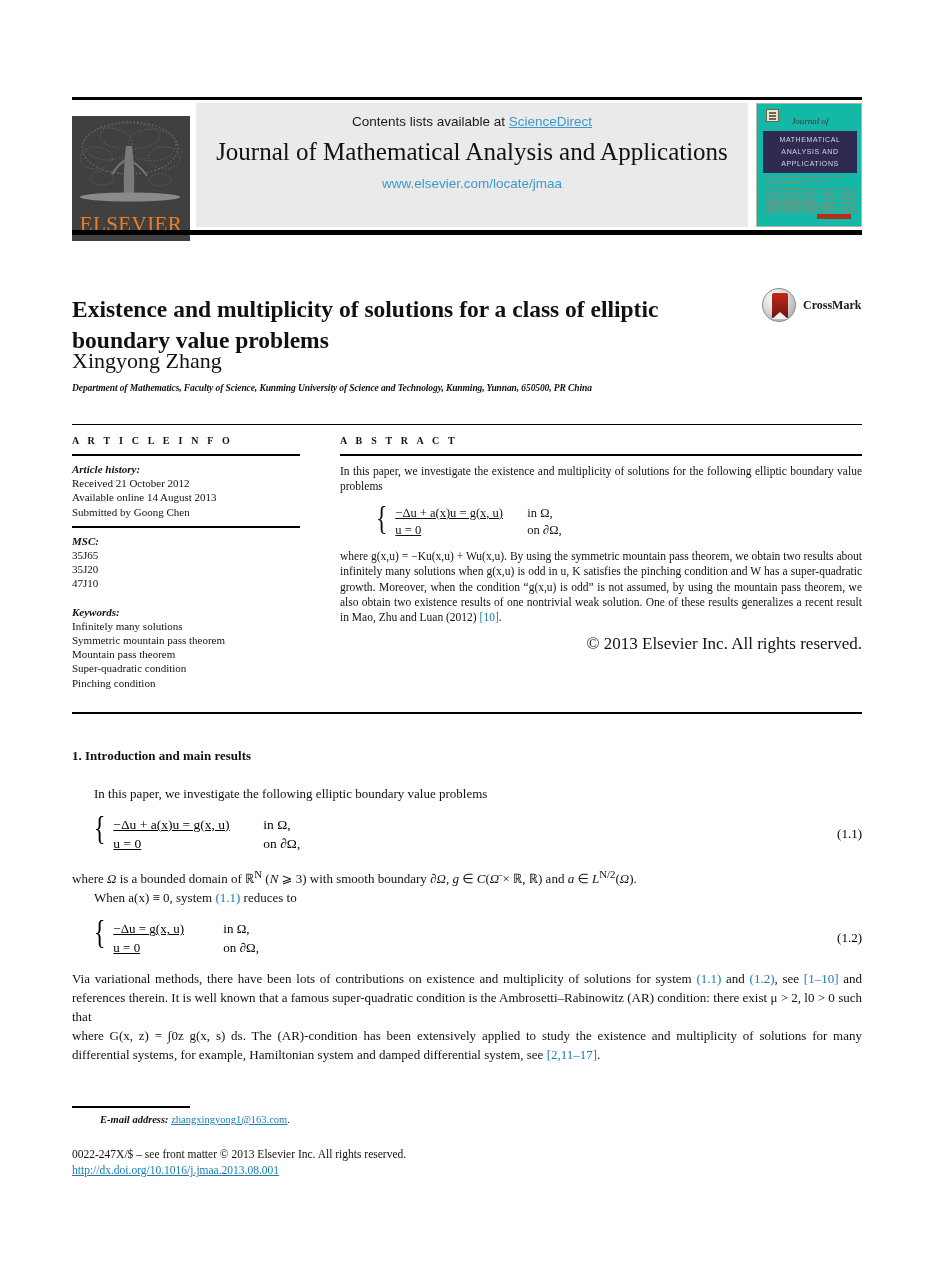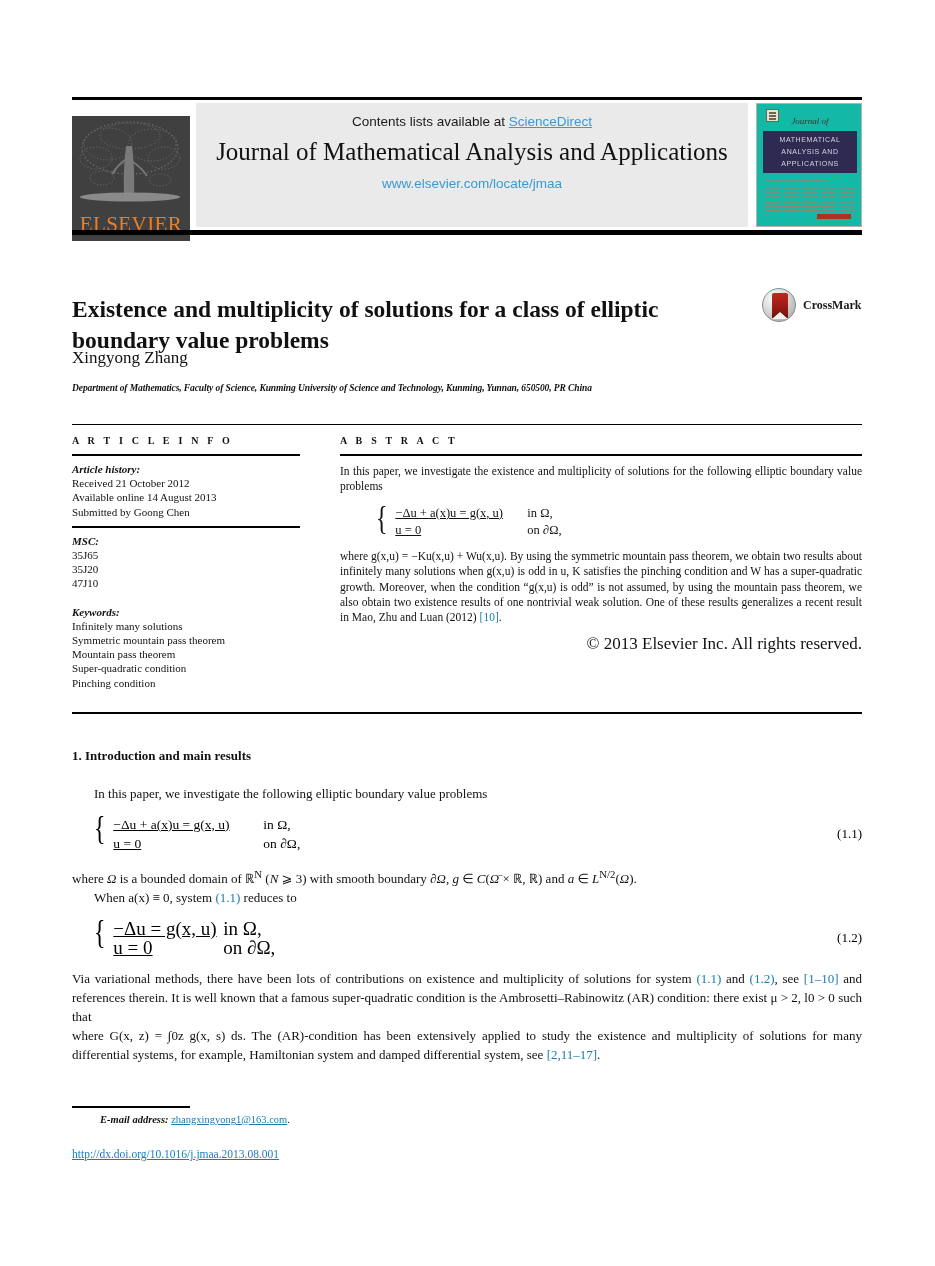--- a/index.html
+++ b/index.html
@@ -130,21 +130,21 @@
     content: ""; position: absolute; left: 0; bottom: -1px; width: 0; height: 0;
     border-left: 8px solid transparent; border-right: 8px solid transparent;
     border-bottom: 7px solid #f2f2f2;
   }
   .cm-text {
     position: absolute; left: 41px; top: 10px;
     font-family: "Liberation Serif", serif; font-weight: bold; font-size: 12px; color: #1a1a1a;
   }
   .author {
     position: absolute; left: 72px; top: 348px;
-    font-family: "Liberation Serif", serif; font-size: 17px; color: #111;
+    font-family: "Liberation Serif", serif; font-size: 22px; color: #111;
   }
   .affil {
     position: absolute; left: 72px; top: 383px; width: 700px;
     font-family: "Liberation Serif", serif; font-style: italic; font-weight: bold;
     font-size: 9.5px; color: #111; letter-spacing: -.1px;
   }
 
   
   .rule-hair-top {
     position: absolute; left: 72px; top: 424px; width: 790px; height: 1px; background: #000;
@@ -422,21 +422,21 @@
     </div>
 
     <div class="para">
       where <i class="mi">Ω</i> is a bounded domain of ℝ<sup>N</sup> (<i class="mi">N</i> ⩾ 3) with smooth boundary ∂<i class="mi">Ω</i>, <i class="mi">g</i> ∈ <i class="mi">C</i>(<i class="mi">Ω̄</i> × ℝ, ℝ) and <i class="mi">a</i> ∈ <i class="mi">L</i><sup>N/2</sup>(<i class="mi">Ω</i>).
     </div>
     <div class="para indent"><span>When a(x) ≡ 0, system </span><span class="cite">(1.1)</span><span> reduces to</span></div>
 
     <div class="eq-display">
       <div class="brace-wrap">
         <div class="brace">{</div>
-        <div class="eqrows" style="font-size:19px;line-height:19px">
+        <div class="eqrows" style="font-size:13px;line-height:19px">
           <div class="eqrow">
             <span class="eq-lhs" style="width:110px">−Δu = g(x, u)</span>
             <span class="eq-cond">in Ω,</span>
           </div>
           <div class="eqrow">
             <span class="eq-lhs" style="width:110px">u = 0</span>
             <span class="eq-cond">on ∂Ω,</span>
           </div>
         </div>
       </div>
@@ -448,16 +448,17 @@
 
     <div class="para"><span>where G(x, z) = ∫0z g(x, s) ds. The (AR)-condition has been extensively applied to study the existence and multiplicity of solutions for many differential systems, for example, Hamiltonian system and damped differential system, see </span><span class="cite">[2,11–17]</span><span>.</span></div>
   </div>
 
   <div class="fn-rule"></div>
   <div class="fn-email">
     <span class="lbl">E-mail address:</span>
     <a class="lnk" href="#">zhangxingyong1@163.com</a><span>.</span>
   </div>
   <div class="imprint">
+    <div>0022-247X/$ – see front matter © 2013 Elsevier Inc. All rights reserved.</div>
     <a class="doi" href="#">http://dx.doi.org/10.1016/j.jmaa.2013.08.001</a>
   </div>
 
 </div>
 
 </body></html>

